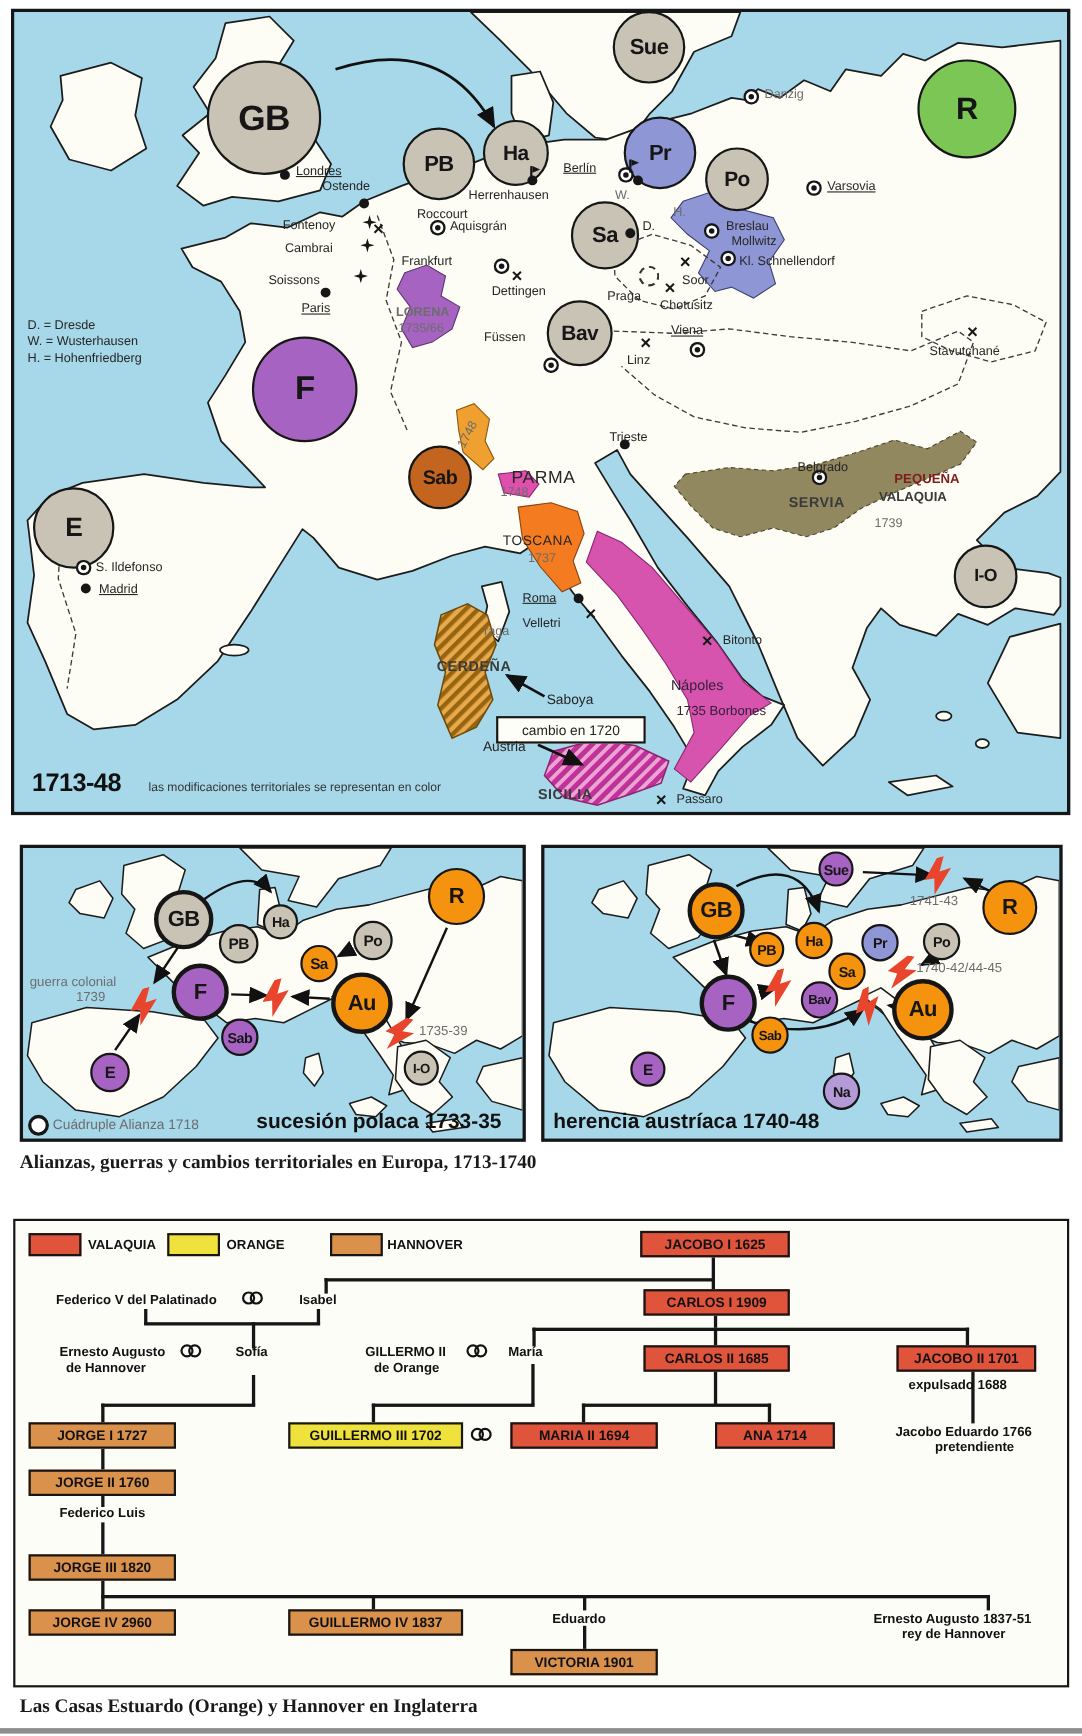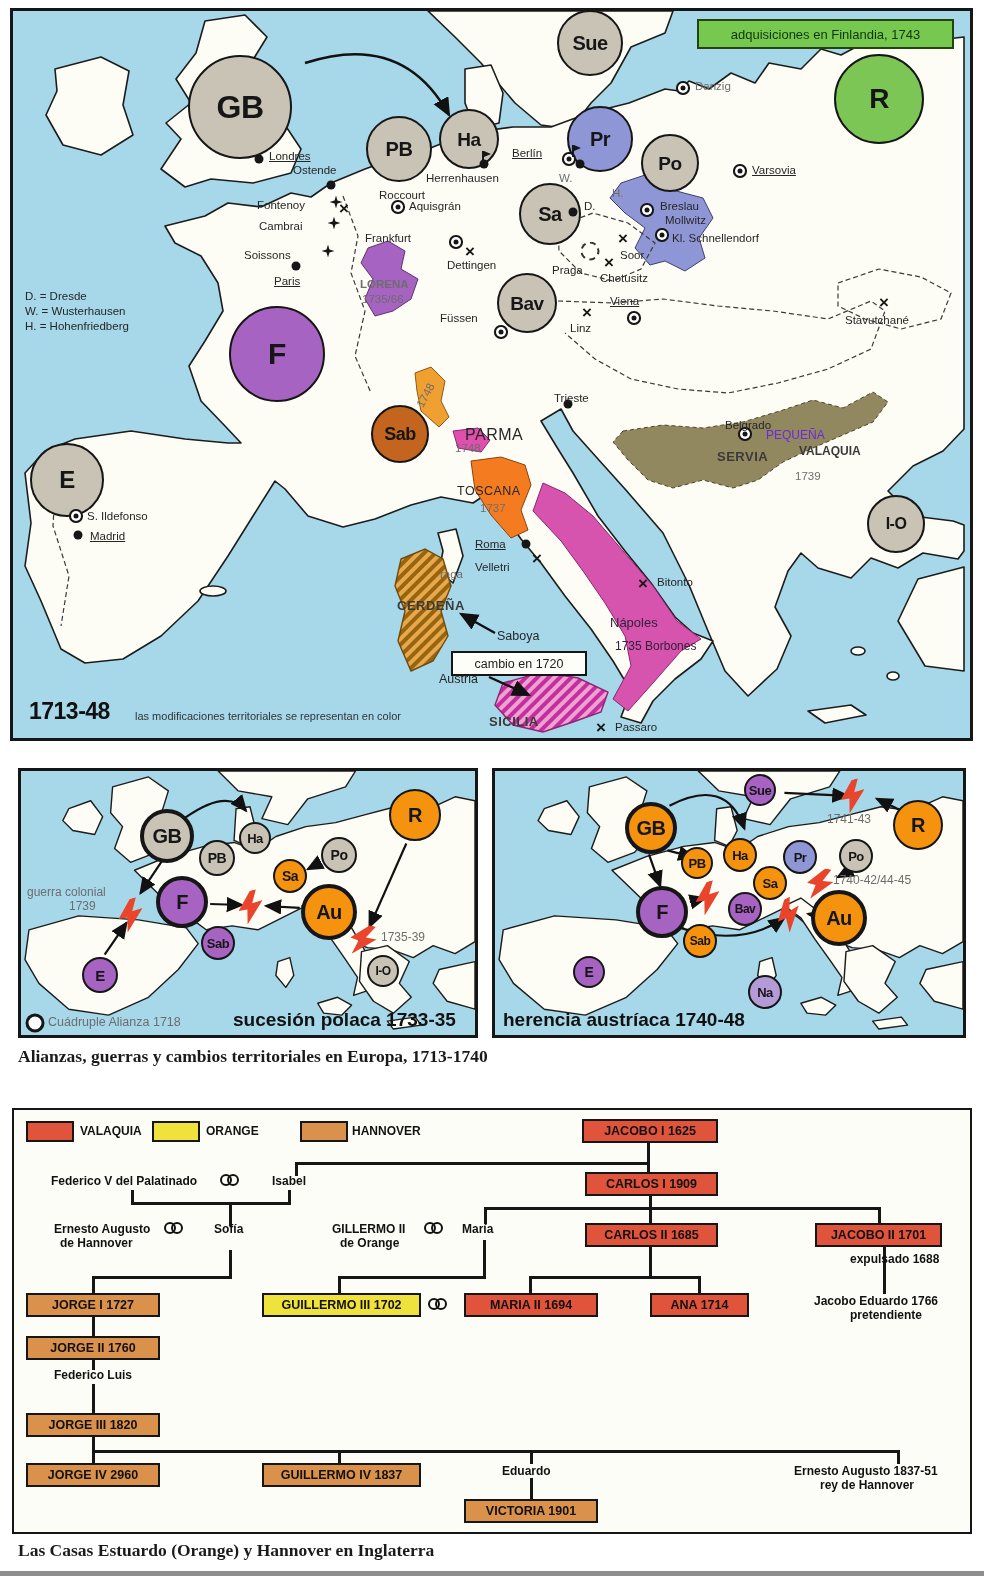--- a/index.html
+++ b/index.html
@@ -192,21 +192,21 @@
   <div class="battle" style="left:596px;top:251px"></div>
   <div class="lbl" style="left:587px;top:261px">Chotusitz</div>
   <div class="cdot" style="left:670px;top:77px"></div>
   <div class="lbl dim" style="left:682px;top:69px">Danzig</div>
   <div class="cdot" style="left:727px;top:160px"></div>
   <div class="lbl u" style="left:739px;top:153px">Varsovia</div>
   <div class="lbl u" style="left:597px;top:284px">Viena</div>
   <div class="cdot" style="left:621px;top:307px"></div>
   <div class="battle" style="left:574px;top:301px"></div>
   <div class="lbl" style="left:557px;top:311px">Linz</div>
-  <div class="lbl" style="left:427px;top:301px">Füssen</div>
+  <div class="lbl" style="left:427px;top:290px">Füssen</div>
   <div class="cdot" style="left:488px;top:321px"></div>
   <div class="dot" style="left:555px;top:393px"></div>
   <div class="lbl" style="left:541px;top:381px">Trieste</div>
   <div class="cdot" style="left:732px;top:423px"></div>
   <div class="lbl" style="left:712px;top:408px">Belgrado</div>
   <div class="battle" style="left:871px;top:291px"></div>
   <div class="lbl" style="left:832px;top:303px">Stavutchané</div>
   <div class="cdot" style="left:63px;top:505px"></div>
   <div class="lbl" style="left:74px;top:499px">S. Ildefonso</div>
   <div class="dot" style="left:65px;top:524px"></div>
@@ -229,29 +229,28 @@
   <div class="notebox" style="left:438px;top:640px;width:132px;height:21px">cambio en 1720</div>
   <div class="lbl" style="left:426px;top:662px;font-size:12.5px">Austria</div>
   <div class="lbl dim" style="left:347px;top:267px;font-weight:bold">LORENA</div>
   <div class="lbl dim" style="left:349px;top:282px">1735/66</div>
   <div class="lbl dim" style="left:400px;top:378px;transform:rotate(-62deg)">1748</div>
   <div class="lbl" style="left:452px;top:415px;font-size:16px;letter-spacing:.5px">PARMA</div>
   <div class="lbl dim" style="left:442px;top:431px">1748</div>
   <div class="lbl" style="left:444px;top:474px;font-size:12.5px;letter-spacing:.5px">TOSCANA</div>
   <div class="lbl dim" style="left:467px;top:491px">1737</div>
   <div class="lbl rg" style="left:704px;top:439px">SERVIA</div>
-  <div class="lbl" style="left:753px;top:418px;font-size:12px;color:#6d28d9;font-weight:normal">PEQUEÑA</div>
+  <div class="lbl" style="left:800px;top:418px;font-size:12px;color:#7f1d1d;font-weight:bold">PEQUEÑA</div>
   <div class="lbl" style="left:786px;top:434px;font-size:12px;color:#3a3a3a;font-weight:bold">VALAQUIA</div>
   <div class="lbl dim" style="left:782px;top:459px">1739</div>
 
   <div class="lbl" style="left:12px;top:279px">D. = Dresde</div>
   <div class="lbl" style="left:12px;top:294px">W. = Wusterhausen</div>
   <div class="lbl" style="left:12px;top:309px">H. = Hohenfriedberg</div>
 
-  <div class="greenbox" style="left:684px;top:8px;width:253px;height:26px">adquisiciones en Finlandia, 1743</div>
   <div class="period" style="left:16px;top:687px">1713-48</div>
   <div class="lbl" style="left:122px;top:699px;font-size:11px;color:#333">las modificaciones territoriales se representan en color</div>
 </div>
 
 <div class="panel" style="left:18px;top:768px;width:460px;height:270px">
   <svg width="454" height="264" viewBox="0 0 456 266" preserveAspectRatio="none">
     <rect width="456" height="266" fill="#a6d8ea"></rect>
     <g fill="#fdfdf5" stroke="#1c1c1c" stroke-width="1.4" stroke-linejoin="round">
       <path d="M48,38 70,30 82,46 74,64 52,60 42,50 Z"></path>
       <path d="M92,16 128,6 148,20 140,46 152,62 136,82 110,92 94,78 102,56 90,42 Z"></path>
@@ -460,21 +459,21 @@
   <div class="vl" style="left:883px;top:340px;height:14px"></div>
   <div class="vl" style="left:516px;top:368px;height:21px"></div>
 
   <div class="tbox" style="left:568px;top:9px;width:136px;height:24px;background:#e0543c">JACOBO I 1625</div>
   <div class="tbox" style="left:571px;top:62px;width:133px;height:24px;background:#e0543c">CARLOS I 1909</div>
   <div class="tbox" style="left:571px;top:113px;width:133px;height:24px;background:#e0543c">CARLOS II 1685</div>
   <div class="tbox" style="left:801px;top:113px;width:127px;height:24px;background:#e0543c">JACOBO II 1701</div>
   <div class="tbox" style="left:12px;top:183px;width:134px;height:24px;background:#d9914c">JORGE I 1727</div>
   <div class="tbox" style="left:248px;top:183px;width:159px;height:24px;background:#f0e23c">GUILLERMO III 1702</div>
   <div class="tbox" style="left:450px;top:183px;width:134px;height:24px;background:#e0543c">MARIA II 1694</div>
-  <div class="tbox" style="left:636px;top:183px;width:99px;height:24px;background:#e0543c">ANA 1714</div>
+  <div class="tbox" style="left:636px;top:183px;width:109px;height:24px;background:#e0543c">ANA 1714</div>
   <div class="tbox" style="left:12px;top:226px;width:134px;height:24px;background:#d9914c">JORGE II 1760</div>
   <div class="tbox" style="left:12px;top:303px;width:134px;height:24px;background:#d9914c">JORGE III 1820</div>
   <div class="tbox" style="left:12px;top:353px;width:134px;height:24px;background:#d9914c">JORGE IV 2960</div>
   <div class="tbox" style="left:248px;top:353px;width:159px;height:24px;background:#d9914c">GUILLERMO IV 1837</div>
   <div class="tbox" style="left:450px;top:389px;width:134px;height:24px;background:#d9914c">VICTORIA 1901</div>
 
   <div class="ttext" style="left:37px;top:64px">Federico V del Palatinado</div>
   <div class="rings" style="left:206px;top:64px">
       <i class="r1"></i>
       <i class="r2"></i>
@@ -487,21 +486,21 @@
       <i class="r2"></i>
     </div>
   <div class="ttext" style="left:200px;top:112px">Sofía</div>
   <div class="ttext" style="left:318px;top:112px">GILLERMO II</div>
   <div class="ttext" style="left:326px;top:126px">de Orange</div>
   <div class="rings" style="left:410px;top:112px">
       <i class="r1"></i>
       <i class="r2"></i>
     </div>
   <div class="ttext" style="left:448px;top:112px">María</div>
-  <div class="ttext" style="left:836px;top:142px">expulsado 1688</div>
+  <div class="ttext" style="left:812px;top:142px">expulsado 1688</div>
   <div class="rings" style="left:414px;top:188px">
       <i class="r1"></i>
       <i class="r2"></i>
     </div>
   <div class="ttext" style="left:800px;top:184px">Jacobo Eduardo 1766</div>
   <div class="ttext" style="left:836px;top:198px">pretendiente</div>
   <div class="ttext" style="left:40px;top:258px">Federico Luis</div>
   <div class="ttext" style="left:488px;top:354px">Eduardo</div>
   <div class="ttext" style="left:780px;top:354px">Ernesto Augusto 1837-51</div>
   <div class="ttext" style="left:806px;top:368px">rey de Hannover</div>

